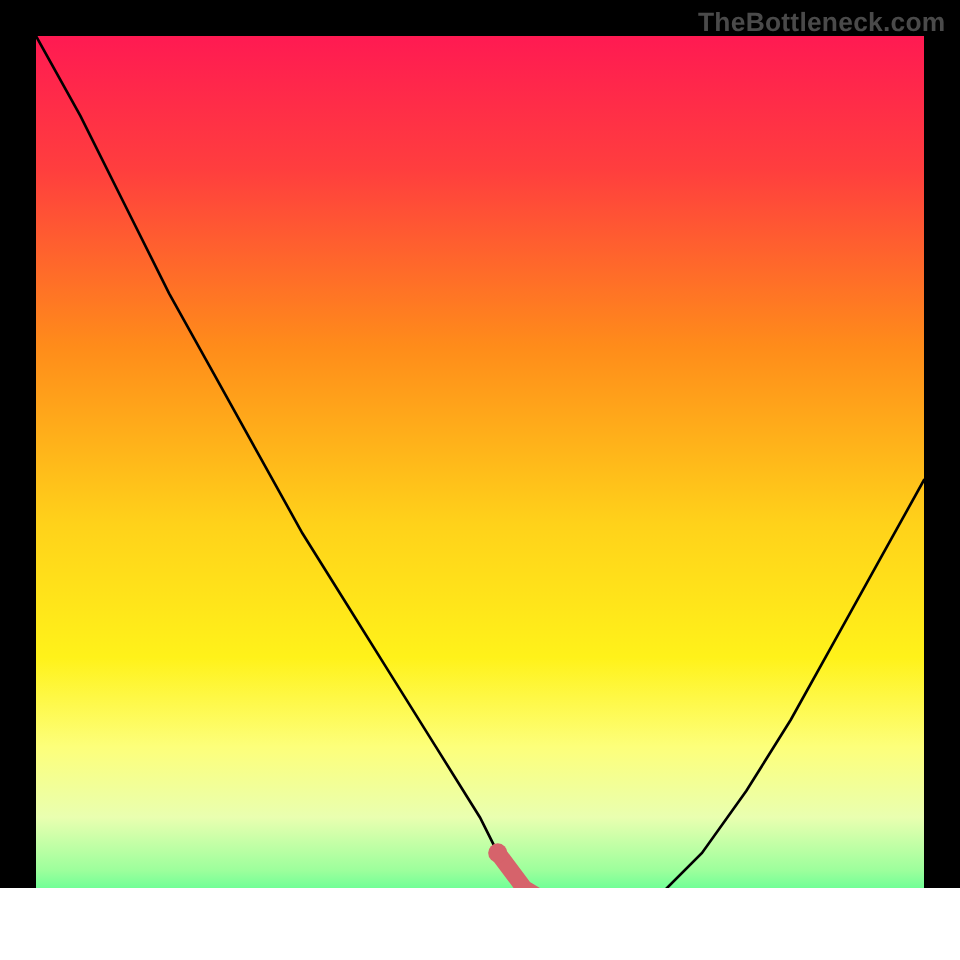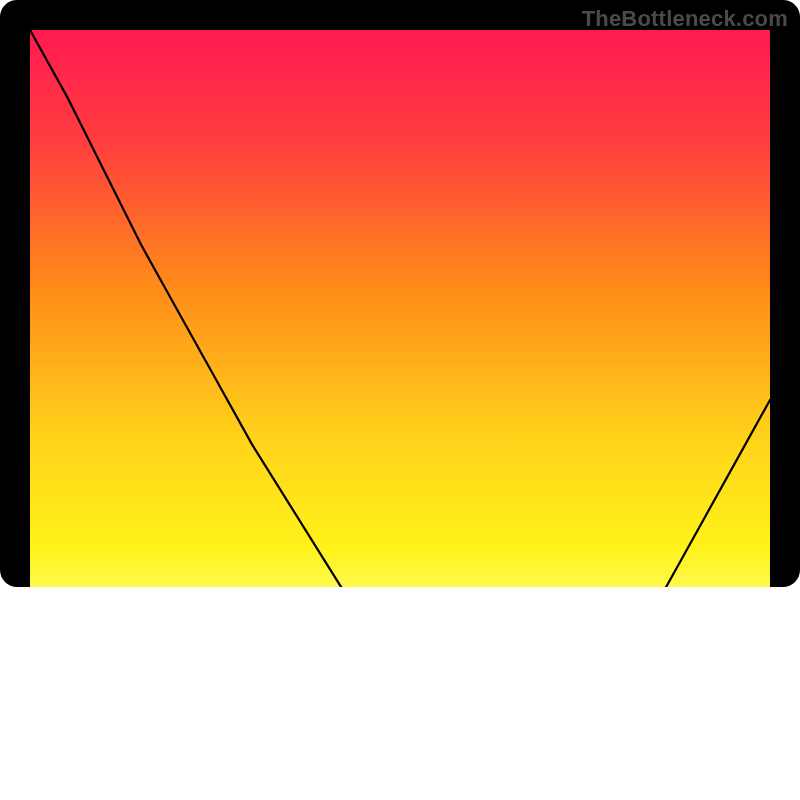--- a/index.html
+++ b/index.html
@@ -3,23 +3,22 @@
 <meta charset="utf-8">
 <style>
   body {
     margin: 0;
     padding: 0;
     background: #fff;
   }
   .container {
     position: relative;
     width: 800px;
-    height: 587px;
+    height: 740px;
     background: #000;
-    border-radius: 17px;
   }
   .plot-area {
     position: absolute;
     left: 30px;
     top: 30px;
     width: 740px;
     height: 740px;
   }
   .gradient-bg {
     position: absolute;

